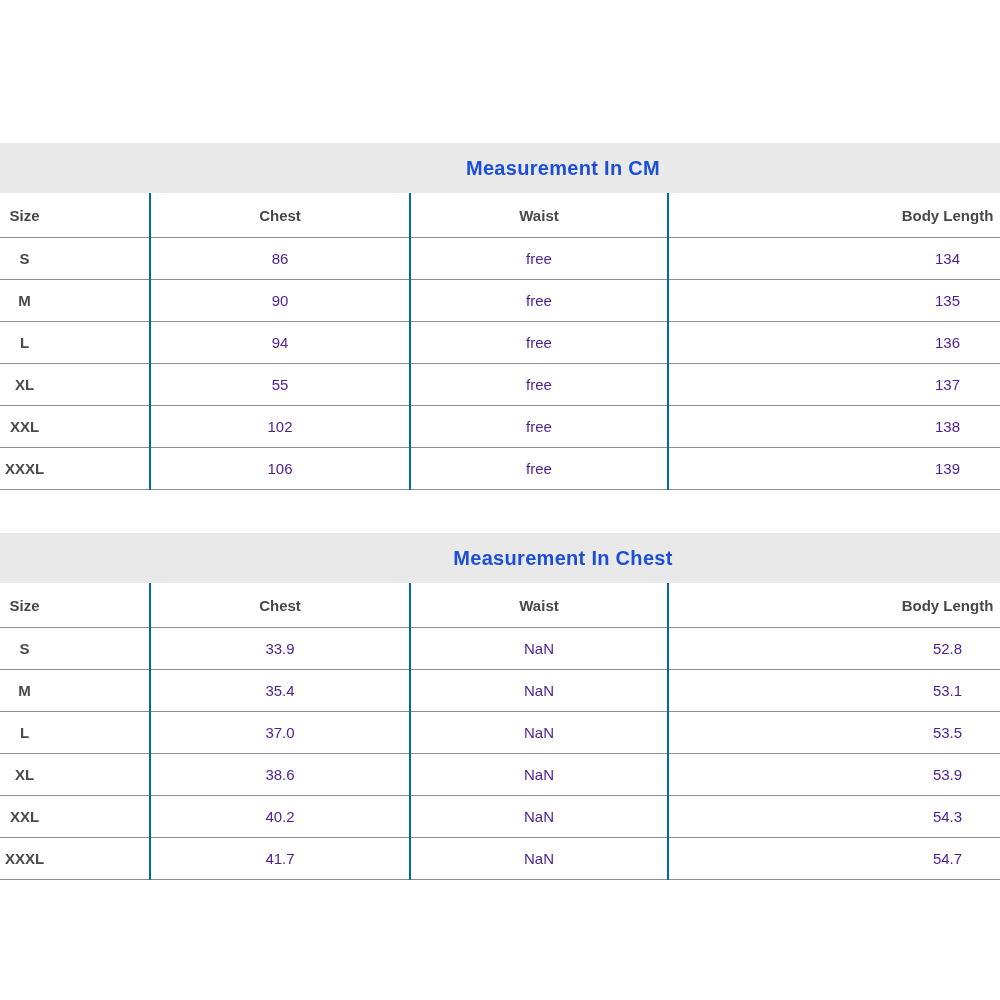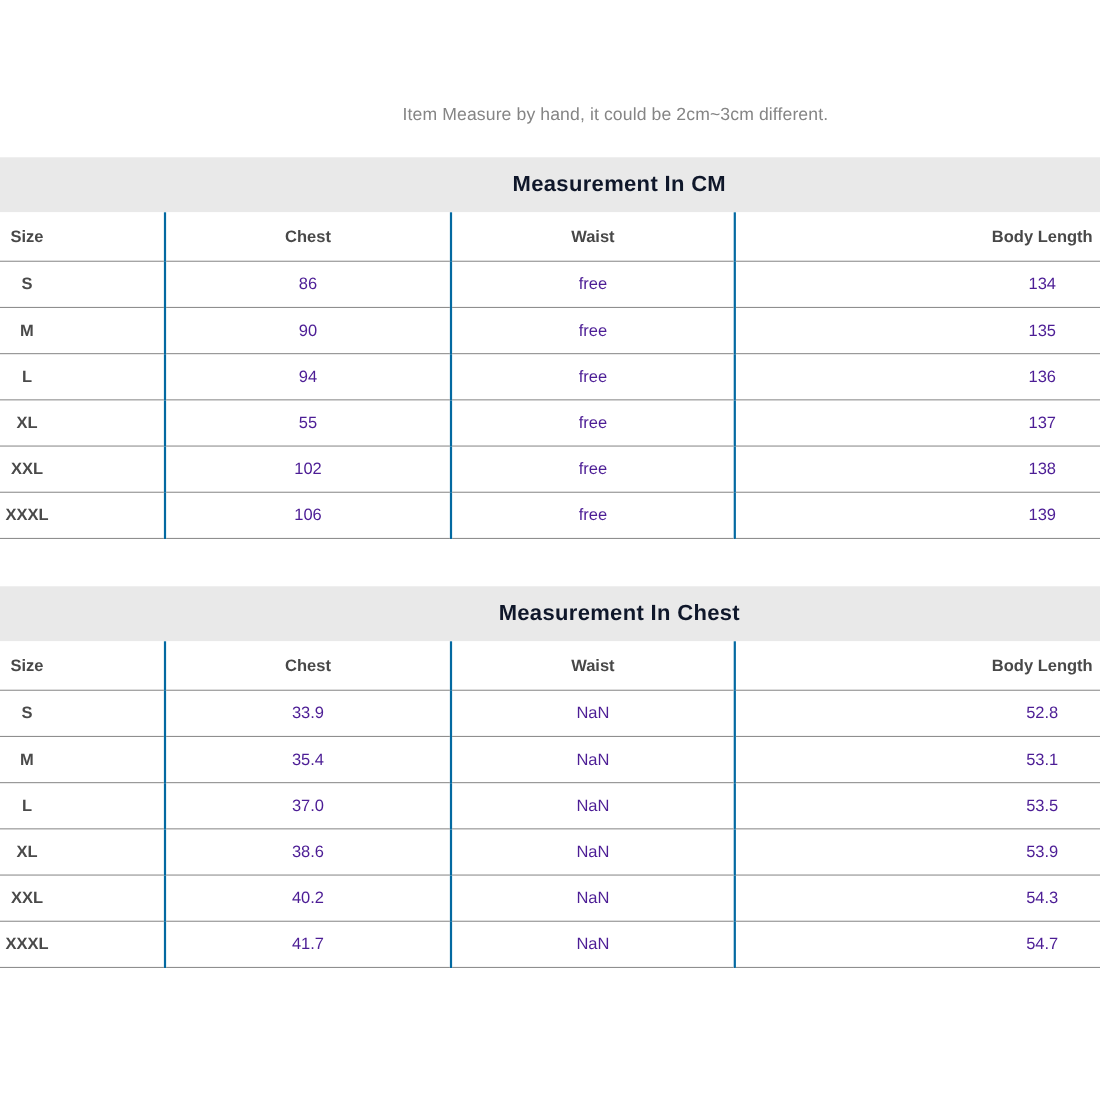--- a/index.html
+++ b/index.html
@@ -35,21 +35,21 @@
   .band {
     height: 50px;
     background: #e9e9e9;
     display: flex;
     align-items: center;
     justify-content: center;
   }
   .band-title {
     font-size: 20px;
     font-weight: 700;
-    color: #0f172a;
+    color: #1d4ed8;
     letter-spacing: 0.3px;
   }
   table.size-chart {
     width: 1326px;
     table-layout: fixed;
     border-collapse: collapse;
     background: #ffffff;
   }
   table.size-chart col.c-size   { width: 250px; }
   table.size-chart col.c-chest  { width: 260px; }
@@ -82,21 +82,20 @@
   table.size-chart td.size-cell {
     font-weight: 700;
     color: #4a4a4a;
   }
 </style>
 </head>
 <body>
 
 <div class="page">
 
-  <div class="caption">Item Measure by hand, it could be 2cm~3cm different.</div>
 
   <section class="table-block first">
     <div class="band">
       <div class="band-title">Measurement In CM</div>
     </div>
     <table class="size-chart">
       <colgroup>
         <col class="c-size">
           <col class="c-chest">
           <col class="c-waist">

